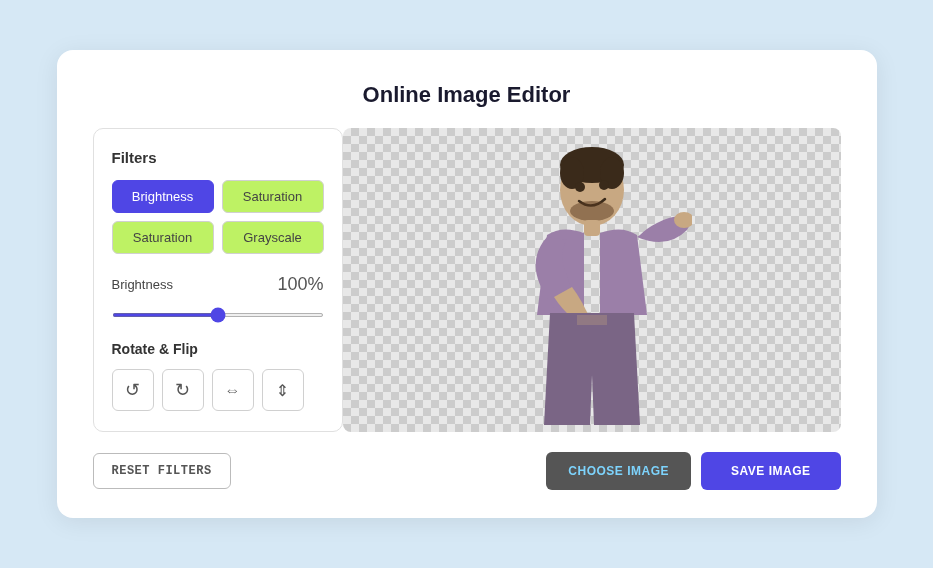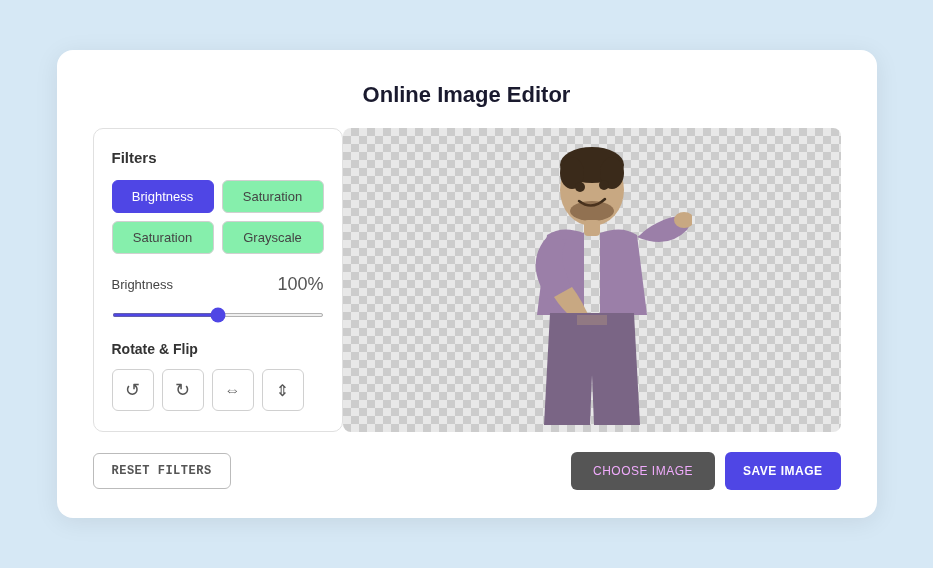--- a/index.html
+++ b/index.html
@@ -56,21 +56,21 @@
       margin-bottom: 20px;
     }
 
     .filter-btn {
       border: 1.5px solid #d0d0d0;
       border-radius: 6px;
       padding: 8px 10px;
       font-size: 13px;
       font-weight: 500;
       cursor: pointer;
-      background: #86efac;
+      background: #bef264;
       color: #444;
       transition: all 0.15s;
     }
 
     .filter-btn.active {
       background: #4f46e5;
       color: #fff;
       border-color: #4f46e5;
     }
 
@@ -171,36 +171,36 @@
       font-family: Liberation Mono, monospace;
     }
 
     .action-buttons {
       display: flex;
       gap: 10px;
     }
 
     .choose-btn {
       background: #555;
-      color: #f0abfc;
+      color: #7dd3fc;
       border: none;
       border-radius: 6px;
       padding: 12px 22px;
       font-size: 12px;
-      font-weight: 400;
+      font-weight: 700;
       cursor: pointer;
       letter-spacing: 0.5px;
     }
 
     .save-btn {
       background: #4f46e5;
       color: #fff;
       border: none;
       border-radius: 6px;
-      padding: 12px 18px;
+      padding: 12px 30px;
       font-size: 12px;
       font-weight: 700;
       cursor: pointer;
       letter-spacing: 0.5px;
     }
   </style>
 </head>
 <body>
 
 <div class="card">

